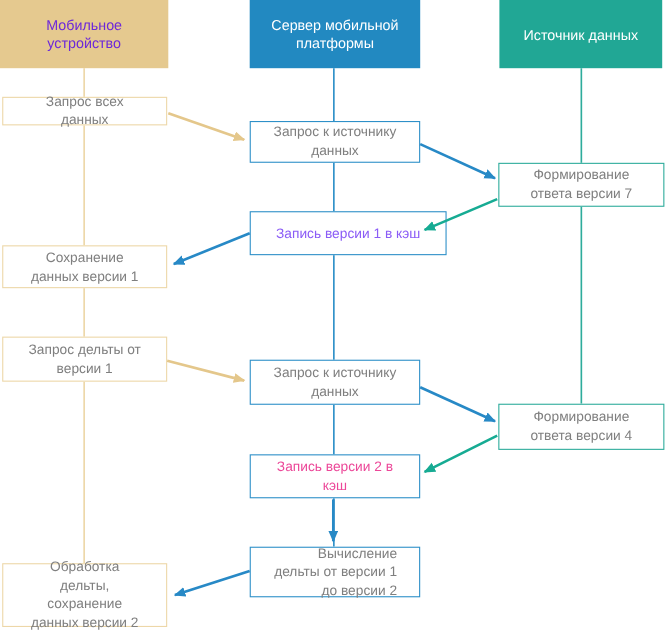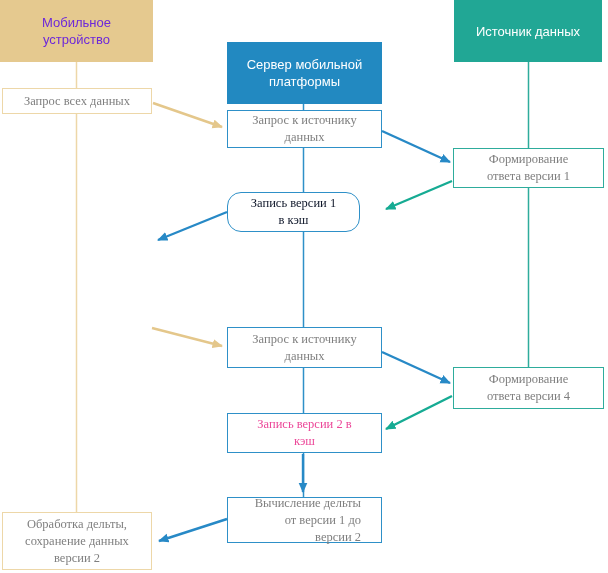--- a/index.html
+++ b/index.html
@@ -38,47 +38,48 @@
     background: #ffffff;
     border: 1.5px solid #cccccc;
     display: flex;
     align-items: center;
     justify-content: center;
     text-align: center;
     font-size: 12.5px;
     line-height: 17px;
     padding: 0 20px;
     box-sizing: border-box;
-    font-family: Liberation Serif, serif;
   }
 </style>
 </head>
 <body>
 
 <div class="canvas">
 
   <svg class="layer lifelines">
     <line x1="76.5" y1="62" x2="76.5" y2="512" stroke-width="1.5" stroke="#EDD7A8"></line>
     <line x1="303.5" y1="62" x2="303.5" y2="497" stroke-width="1.5" stroke="#2E90C8"></line>
     <line x1="528.5" y1="62" x2="528.5" y2="367" stroke-width="1.5" stroke="#2EAC9C"></line>
   </svg>
 
   <div class="lane-header" style="left: 0px; width: 153px; background-color: rgb(229, 201, 143); color: #6d28d9;">Мобильное устройство</div>
-  <div class="lane-header" style="left: 227px; width: 155px; background-color: rgb(34, 137, 193); color: rgb(255, 255, 255); margin-top: 42px;">Сервер мобильной платформы</div>
+  <div class="lane-header" style="left: 227px; width: 155px; background-color: rgb(34, 137, 193); color: rgb(255, 255, 255);">Сервер мобильной платформы</div>
   <div class="lane-header" style="left: 454px; width: 148px; background-color: rgb(33, 167, 149); color: rgb(255, 255, 255);">Источник данных</div>
 
   <div class="node" style="left: 2px; top: 88px; width: 150px; height: 26px; border-color: rgb(237, 215, 168); color: rgb(127, 127, 127);">Запрос всех данных</div>
 
   <div class="node" style="left: 227px; top: 110px; width: 155px; height: 38px; border-color: rgb(46, 144, 200); color: rgb(127, 127, 127);">Запрос к источнику данных</div>
 
-  <div class="node" style="left: 453px; top: 148px; width: 151px; height: 40px; border-color: rgb(46, 172, 156); color: rgb(127, 127, 127);">Формирование ответа версии 1</div>
+  <div class="node" style="left: 453px; top: 148px; width: 151px; height: 40px; border-color: rgb(46, 172, 156); color: rgb(127, 127, 127);">Формирование ответа версии 7</div>
 
-  <div class="node" style="left: 227px; top: 192px; width: 133px; height: 40px; border-color: rgb(46, 144, 200); color: #0f172a; border-radius: 14px;">Запись версии 1 в кэш</div>
+  <div class="node" style="left: 227px; top: 192px; width: 179px; height: 40px; border-color: rgb(46, 144, 200); color: #8b5cf6;">Запись версии 1 в кэш</div>
 
+  <div class="node" style="left: 2px; top: 223px; width: 150px; height: 39px; border-color: rgb(237, 215, 168); color: rgb(127, 127, 127);">Сохранение данных версии 1</div>
 
+  <div class="node" style="left: 2px; top: 306px; width: 150px; height: 41px; border-color: rgb(237, 215, 168); color: rgb(127, 127, 127);">Запрос дельты от версии 1</div>
 
   <div class="node" style="left: 227px; top: 327px; width: 155px; height: 41px; border-color: rgb(46, 144, 200); color: rgb(127, 127, 127);">Запрос к источнику данных</div>
 
   <div class="node" style="left: 453px; top: 367px; width: 151px; height: 42px; border-color: rgb(46, 172, 156); color: rgb(127, 127, 127);">Формирование ответа версии 4</div>
 
   <div class="node" style="left: 227px; top: 413px; width: 155px; height: 40px; border-color: rgb(46, 144, 200); color: #ec4899;">Запись версии 2 в кэш</div>
 
   <div class="node" style="left: 227px; top: 497px; width: 155px; height: 46px; border-color: rgb(46, 144, 200); color: rgb(127, 127, 127); text-align: right;">Вычисление дельты от версии 1 до версии 2</div>
 
   <div class="node" style="left: 2px; top: 512px; width: 150px; height: 58px; border-color: rgb(237, 215, 168); color: rgb(127, 127, 127);">Обработка дельты, сохранение данных версии 2</div>

